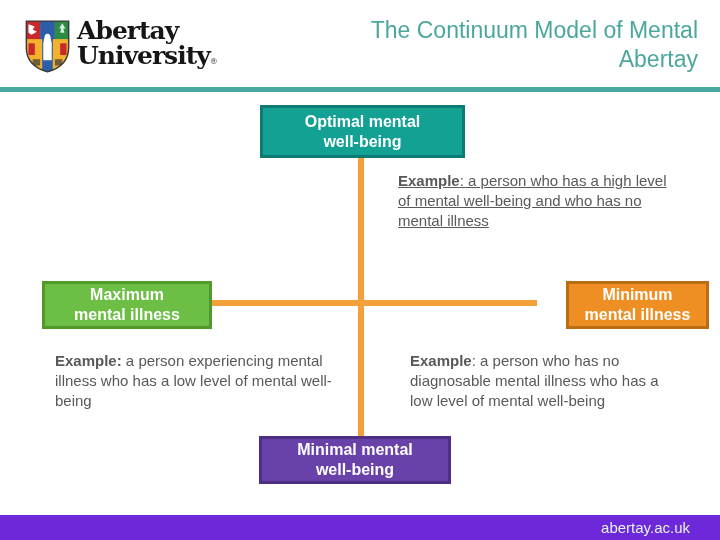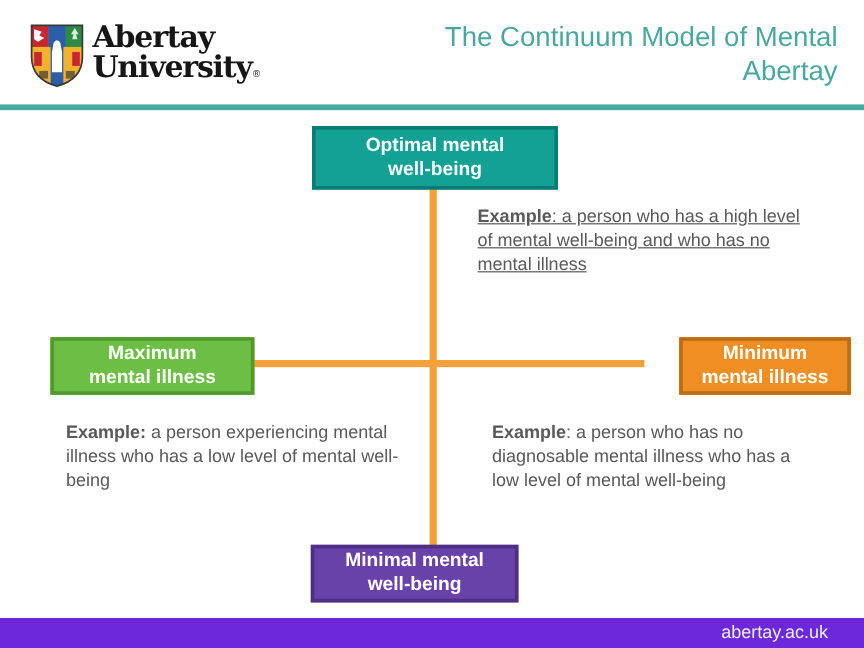--- a/index.html
+++ b/index.html
@@ -23,21 +23,21 @@
   .line { position:absolute; background:#F5A13B; }
   .v-line { left:358px; top:64px; width:6px; height:300px; }
   .h-line { left:184px; top:208px; width:353px; height:6px; }
 
   .node { position:absolute; border-radius:0; border:3px solid; display:flex; align-items:center;
           justify-content:center; text-align:center; color:#ffffff; font-weight:bold;
           font-size:16px; line-height:20px; }
   .node-top    { left:260px; top:13px;  width:205px; height:53px; background:#12A193; border-color:#0C7B74; }
   .node-left   { left:42px;  top:189px; width:170px; height:48px; background:#6CBE45; border-color:#52992B; }
   .node-right  { left:536px; top:189px; width:143px; height:48px; background:#EE8E23; border-color:#BA6D12;margin-left:30px; }
-  .node-bottom { left:259px; top:362px; width:173px; height:48px; background:#6841A9; border-color:#4E2F84; }
+  .node-bottom { left:259px; top:344px; width:192px; height:48px; background:#6841A9; border-color:#4E2F84; }
 
   .example { position:absolute; color:#595959; font-size:15px; line-height:20px; }
   .example b { font-weight:bold; }
   .ex-tl { left:55px;  top:79px;  width:312px; }
   .ex-tr { left:398px; top:79px;  width:272px;text-decoration:underline; }
   .ex-bl { left:55px;  top:259px; width:300px; }
   .ex-br { left:410px; top:259px; width:272px; }
 
   
   .footer { position:absolute; left:0; top:515px; width:720px; height:25px; background:#6d28d9;

